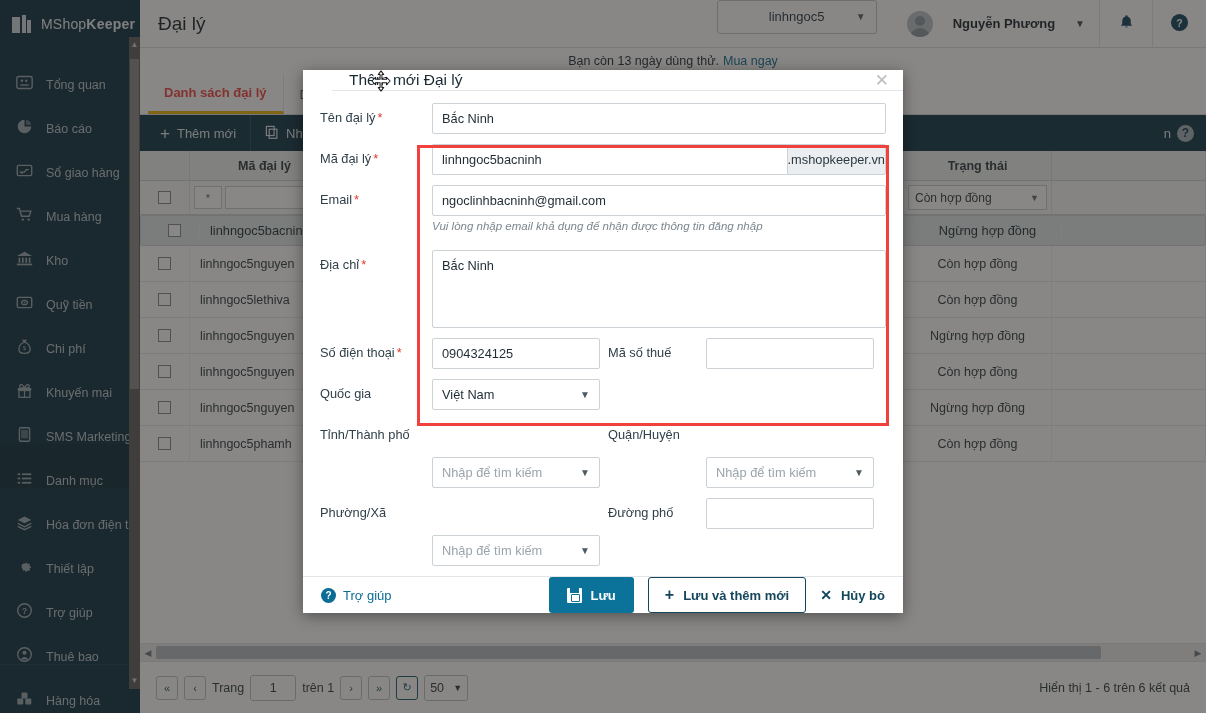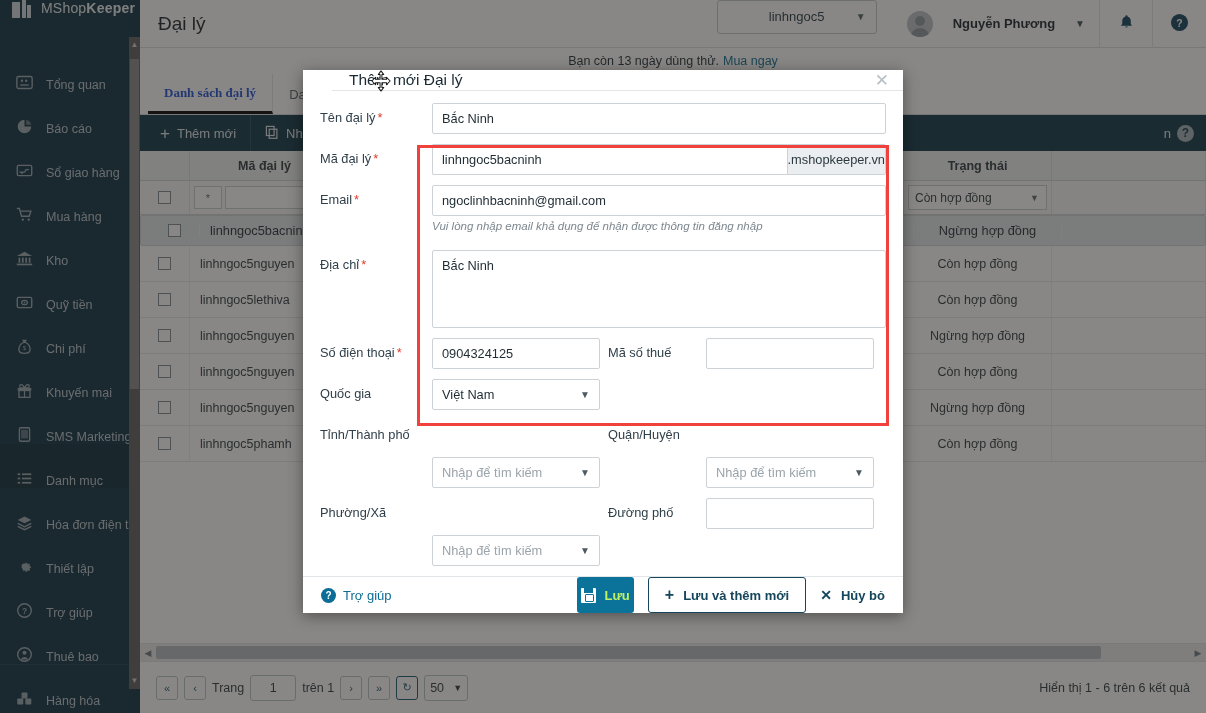--- a/index.html
+++ b/index.html
@@ -13,21 +13,21 @@
   }
 
   
   #sidebar {
     position: absolute; left: 0; top: 0;
     width: 140px; height: 713px;
     background: #0a2e42;
     z-index: 5;
   }
   #sidebar-logo {
-    height: 48px; display: flex; 
+    height: 48px; display: flex; align-items: center;
     padding-left: 12px; gap: 9px;
     color: #e8eef2;
   }
   .logo-mark {
     width: 20px; height: 18px; flex: none;
     position: relative;
   }
   .logo-mark i {
     position: absolute; background: #cfd8dd; display: block;
   }
@@ -110,21 +110,21 @@
     font-size: 12.5px; color: #1b2b35; background: #fff;
   }
   #trial-bar a { color: #0b6c96; text-decoration: none; margin-left: 4px; }
 
   
   #tabs { height: 41px; display: flex; align-items: stretch; border-bottom: 1px solid #d5dade; background:#fff; padding-left: 8px; }
   .tab {
     padding: 0 16px; display: flex; align-items: center;
     font-size: 13px; color: #536670; border-right: 1px solid #e3e7ea;
   }
-  .tab.active { color: #1d4ed8; font-weight: bold; border-bottom: 3px solid #000000; font-family: Liberation Serif, serif; }
+  .tab.active { color: #ef4444; font-weight: bold; border-bottom: 3px solid #eab308; }
 
   
   #toolbar {
     height: 36px; background: #0c3347; display: flex; align-items: center;
     color: #dbe5ea; font-size: 13px; padding-left: 6px;
   }
   .tb-btn { display: flex; align-items: center; gap: 7px; padding: 0 14px; height: 36px; border-right: 1px solid #1c4c63; }
   .tb-plus { font-size: 17px; line-height: 1; }
   .tb-help { margin-left: auto; display:flex; align-items:center; gap:6px; padding-right: 12px; }
   .tb-help .qm {
@@ -241,22 +241,22 @@
     height: 62px; border-top: 1px solid #e2e6e9;
     display: flex; align-items: center; padding: 0 18px; gap: 14px;
   }
   .help-link { display: flex; align-items: center; gap: 7px; color: #0b6c96; font-size: 13px; }
   .help-link .qm {
     width: 15px; height: 15px; border-radius: 50%; background: #0b6c96; color: #fff;
     font-size: 10px; font-weight: bold; display: flex; align-items: center; justify-content: center;
   }
   .btn-primary {
     margin-left: auto;
-    height: 36px; background: #0b7299; color: #bef264; border-radius: 3px;
-    display: flex; align-items: center; gap: 8px; padding: 0 4px; font-size: 13px; font-weight: bold;
+    height: 36px; background: #0b7299; color: #ffffff; border-radius: 3px;
+    display: flex; align-items: center; gap: 8px; padding: 0 18px; font-size: 13px; font-weight: bold;
   }
   .btn-outline {
     height: 36px; background: #fff; color: #14465c; border: 1px solid #14465c; border-radius: 3px;
     display: flex; align-items: center; gap: 9px; padding: 0 16px; font-size: 13px; font-weight: bold;
   }
   .btn-text { display: flex; align-items: center; gap: 9px; color: #14465c; font-size: 13px; font-weight: bold; }
   .save-ico {
     width: 15px; height: 15px; background: #fff; border-radius: 1px; position: relative;
   }
   .save-ico::before { content:""; position:absolute; left:3px; top:0; width:9px; height:5px; background:#0b7299; }

